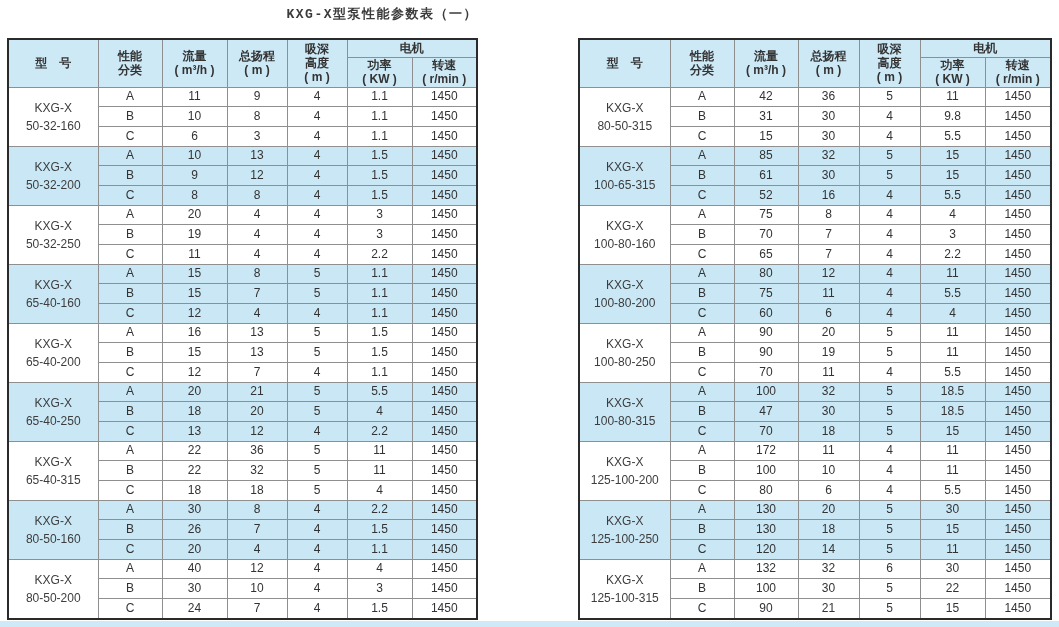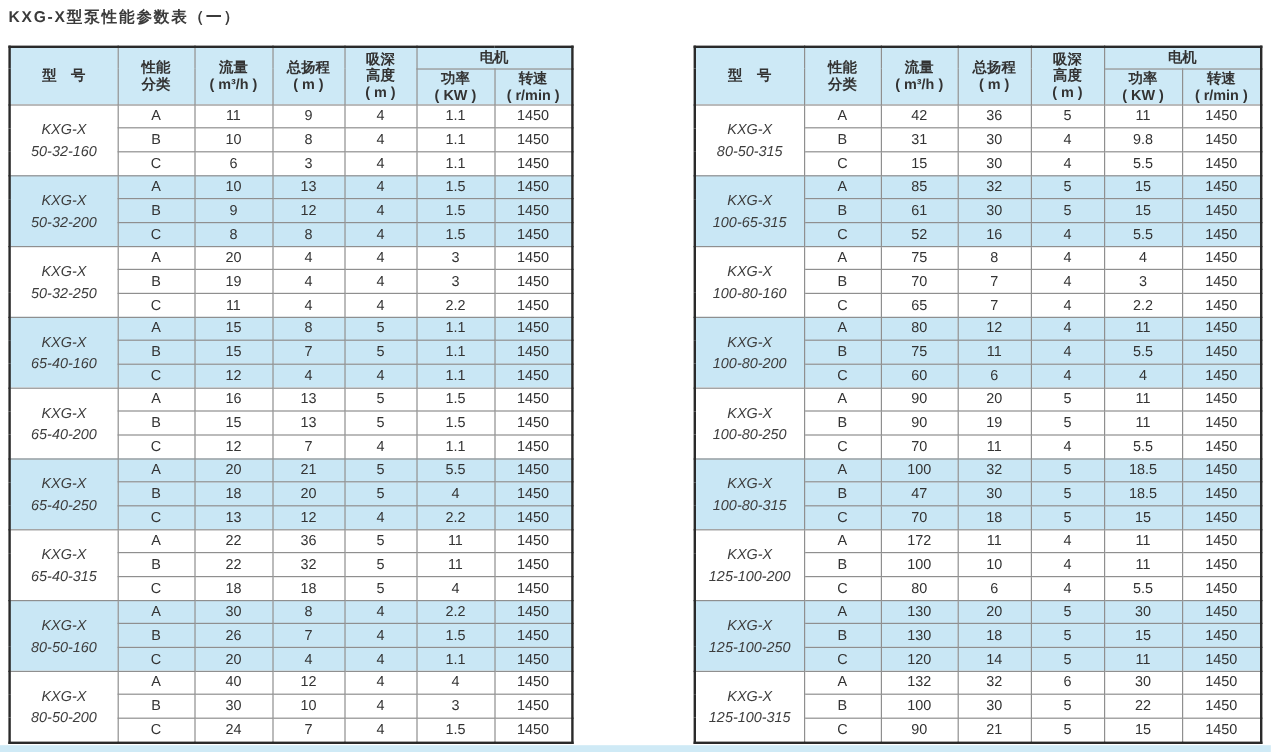--- a/index.html
+++ b/index.html
@@ -15,22 +15,22 @@
     width:1059px;height:627px;background:#ffffff;
     font-family:"Liberation Sans","DejaVu Sans",sans-serif;
     overflow:hidden;
   }
   .sheet{position:relative;width:1059px;height:627px;background:#ffffff;}
   .tbl-section{position:absolute;top:0;height:627px;}
   .tbl-section.left{left:7px;width:471px;}
   .tbl-section.right{left:578px;width:474px;}
   .tbl-title{
     position:absolute;top:5px;left:0;width:100%;margin:0;
-    text-align:left;font-size:13px;font-weight:bold;color:#3b3b3b;
-    letter-spacing:1.5px;white-space:nowrap;
+    text-align:right;font-size:13px;font-weight:bold;color:#3b3b3b;
+    letter-spacing:1.5px;white-space:nowrap;font-family:Liberation Mono, monospace;
   }
   table.perf-table{
     position:absolute;top:38px;left:0;width:100%;height:582px;
     border-collapse:collapse;table-layout:fixed;
     border:2px solid var(--outer);
     background:#ffffff;
   }
   .perf-table th,.perf-table td{
     border:1px solid var(--inner);
     padding:0;margin:0;
@@ -41,21 +41,21 @@
     background:var(--header-bg);
     font-weight:bold;
     white-space:pre-line;
     line-height:1.2;
   }
   .perf-table thead tr.hdr-top{height:18px;}
   .perf-table thead tr.hdr-sub{height:30px;}
   .perf-table tbody td{line-height:1.1;background:#ffffff;}
   .perf-table tbody tr.hl td{background:var(--hl);}
   .perf-table tbody tr.gstart td{border-top-color:#6f6f6f;}
-  .perf-table td.model{white-space:pre-line;line-height:1.5;color:#3d3d3d;font-style:italic;}
+  .perf-table td.model{white-space:pre-line;line-height:1.5;color:#3d3d3d;}
   .bottom-strip{
     position:absolute;left:0;bottom:0;width:1059px;height:6px;
     background:var(--strip);
   }
 </style>
 </head>
 <body>
 
 <div class="sheet">
 

